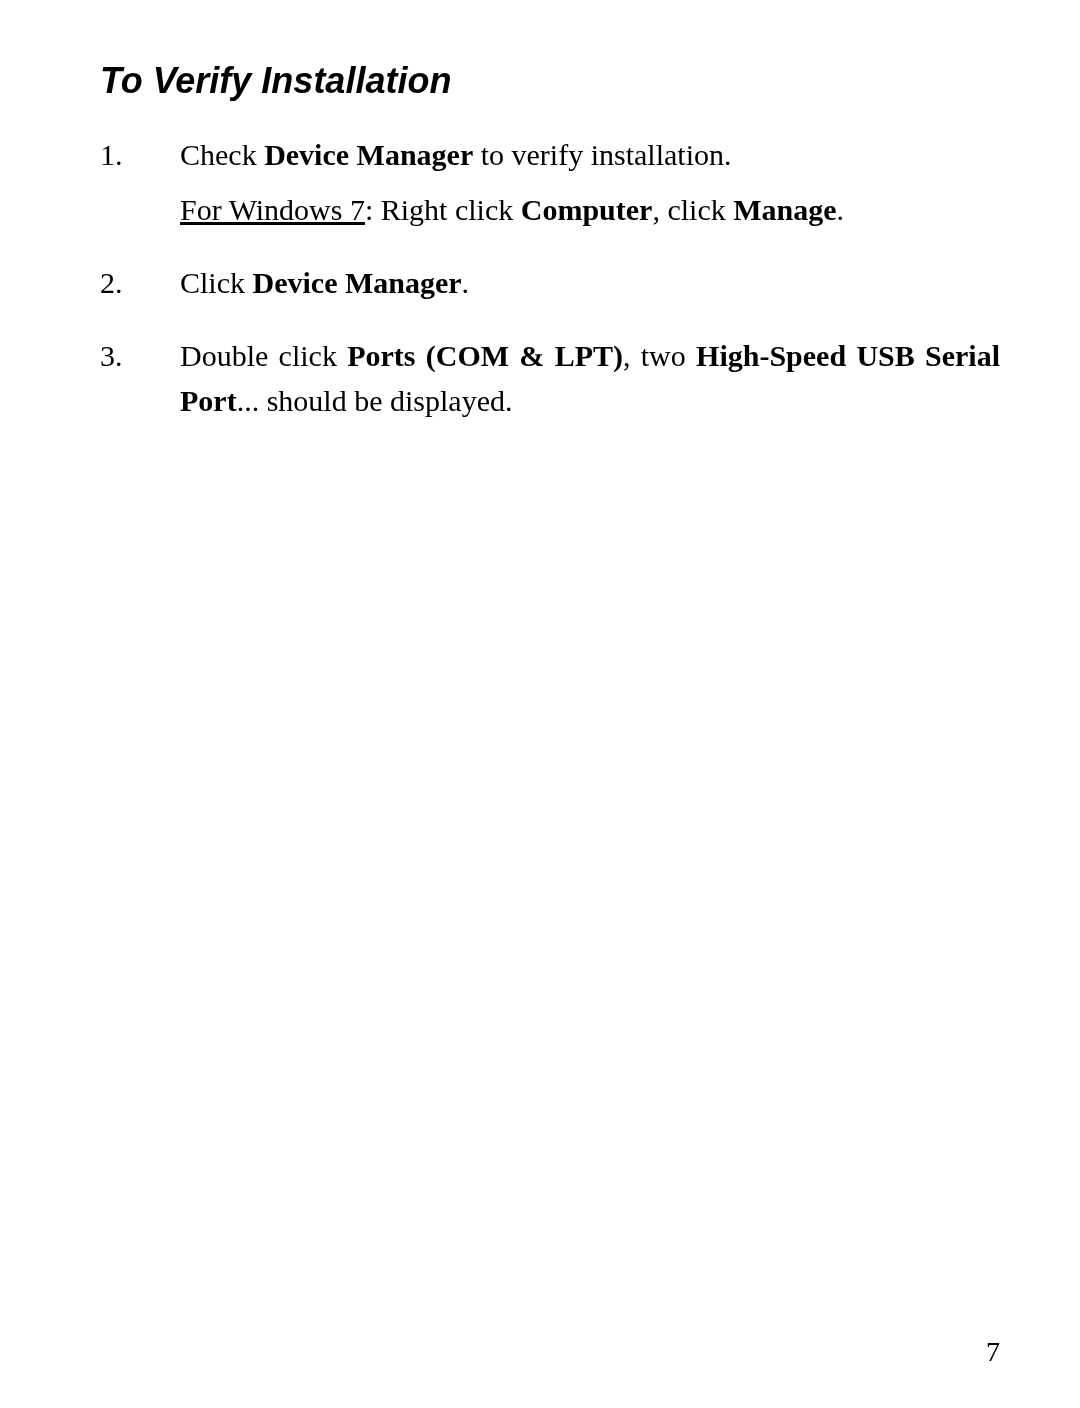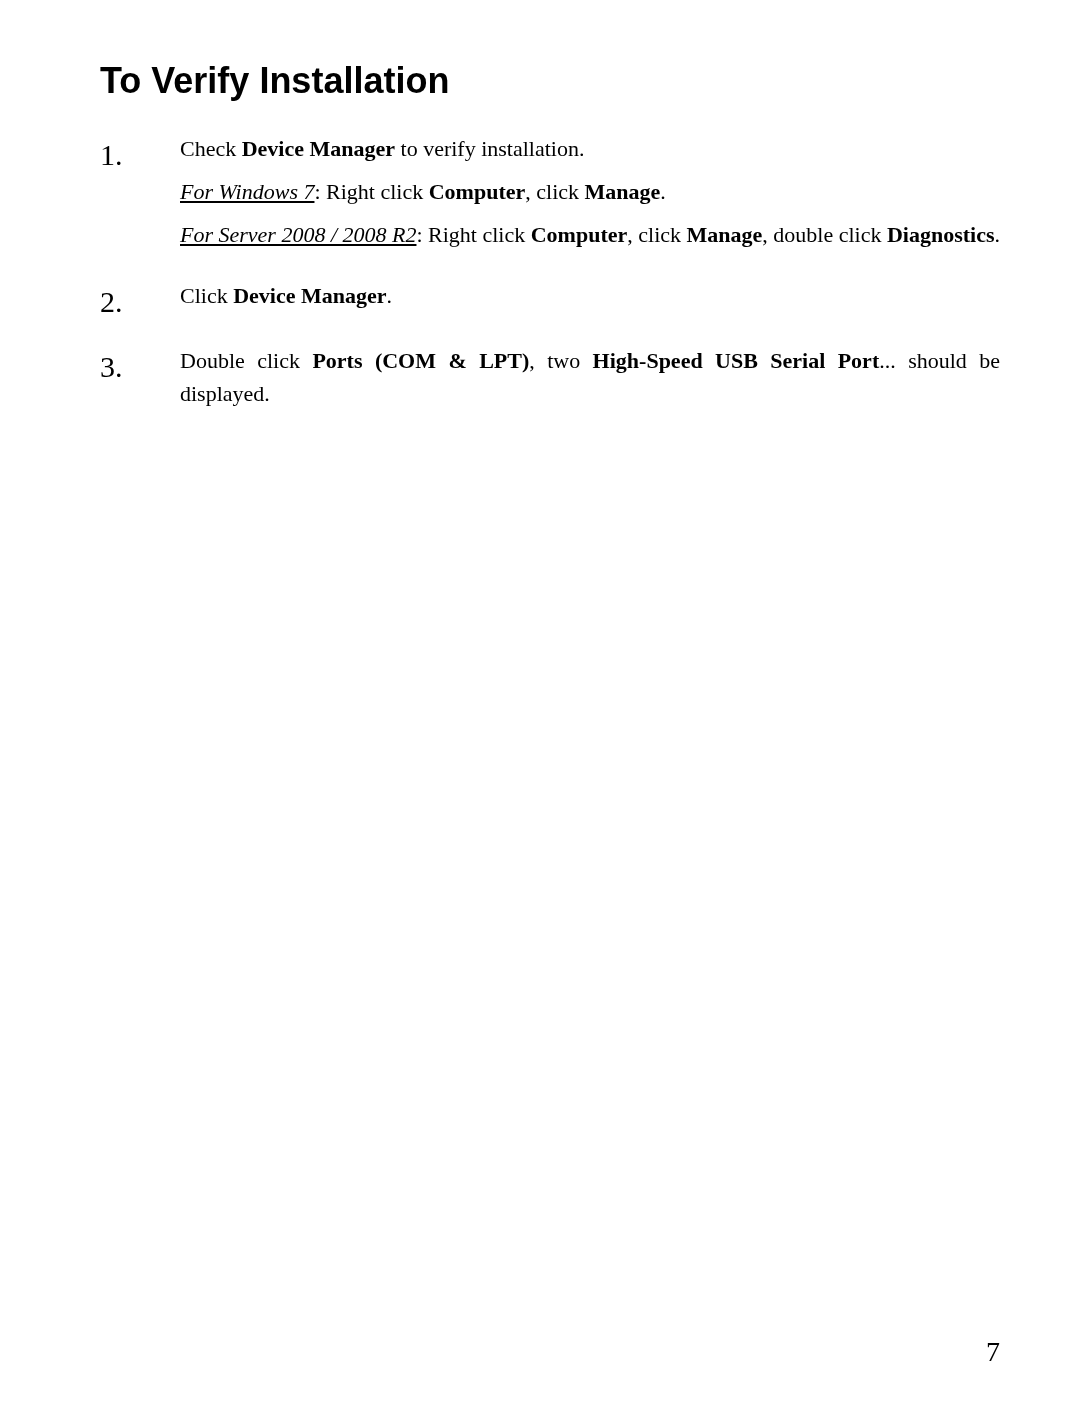--- a/index.html
+++ b/index.html
@@ -20,20 +20,21 @@
     .page-content {
       padding: 60px 80px 60px 100px;
       max-width: 1080px;
     }
 
     .section-title {
       font-size: 36px;
       font-weight: bold;
       margin-bottom: 30px;
       font-family: Arial, Helvetica, sans-serif;
+      font-style: italic;
     }
 
     .ordered-list {
       list-style: none;
       padding: 0;
     }
 
     .list-item {
       display: flex;
       margin-bottom: 20px;
@@ -43,39 +44,38 @@
 
     .list-number {
       min-width: 80px;
       font-size: 30px;
       font-family: Georgia, serif;
       padding-top: 0;
     }
 
     .list-content {
       flex: 1;
-      font-size: 22px;
+      font-size: 30px;
       line-height: 1.5;
       font-family: Georgia, serif;
       text-align: justify;
     }
 
     .list-content p {
       margin-bottom: 8px;
     }
 
     .sub-item {
       margin-top: 10px;
       margin-bottom: 10px;
       display: block;
     }
 
     .underline {
       text-decoration: underline;
-      font-style: italic;
     }
 
     .bold {
       font-weight: bold;
     }
 
     .page-number {
       position: absolute;
       bottom: 40px;
       right: 80px;
@@ -96,23 +96,20 @@
       <div class="list-content">
         <p>
           Check <span class="bold">Device Manager</span> to verify installation.
         </p>
 
         <p class="sub-item">
           <span class="underline">For Windows 7</span>: Right click <span class="bold">Computer</span>, click <span class="bold">Manage</span>.
         </p>
 
 
-        <p class="sub-item">
-          <span class="underline">For Server 2008 / 2008 R2</span>: Right click <span class="bold">Computer</span>, click <span class="bold">Manage</span>, double click <span class="bold">Diagnostics</span>.
-        </p>
 
       </div>
     </li>
 
     <li class="list-item">
       <span class="list-number">2.</span>
       <div class="list-content">
         <p>
           Click <span class="bold">Device Manager</span>.
         </p>

